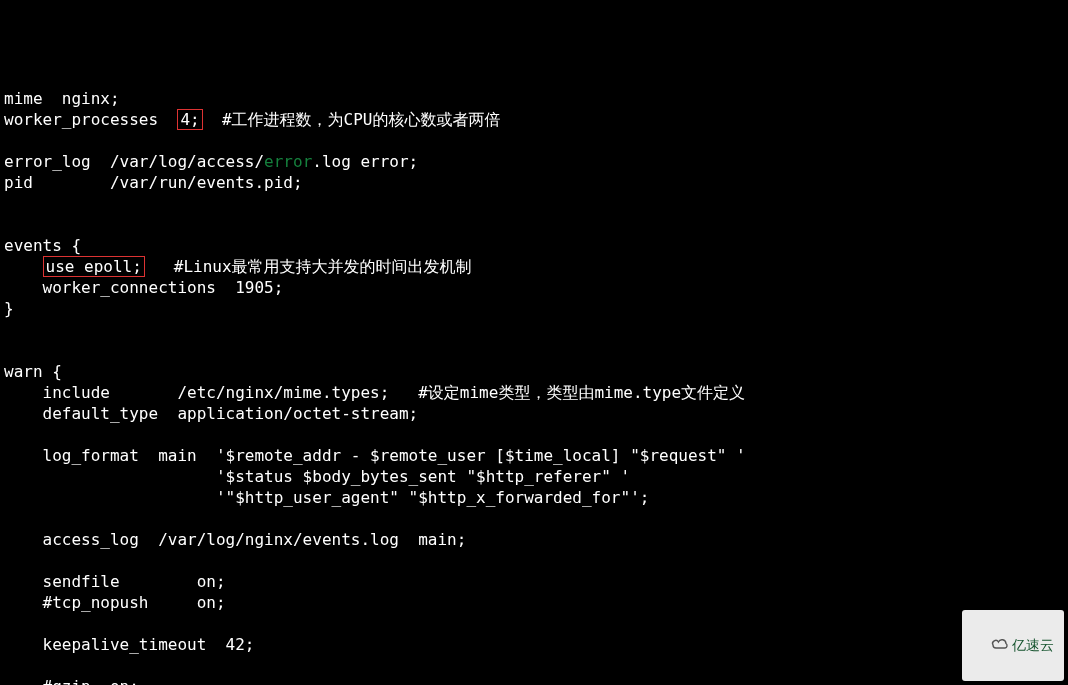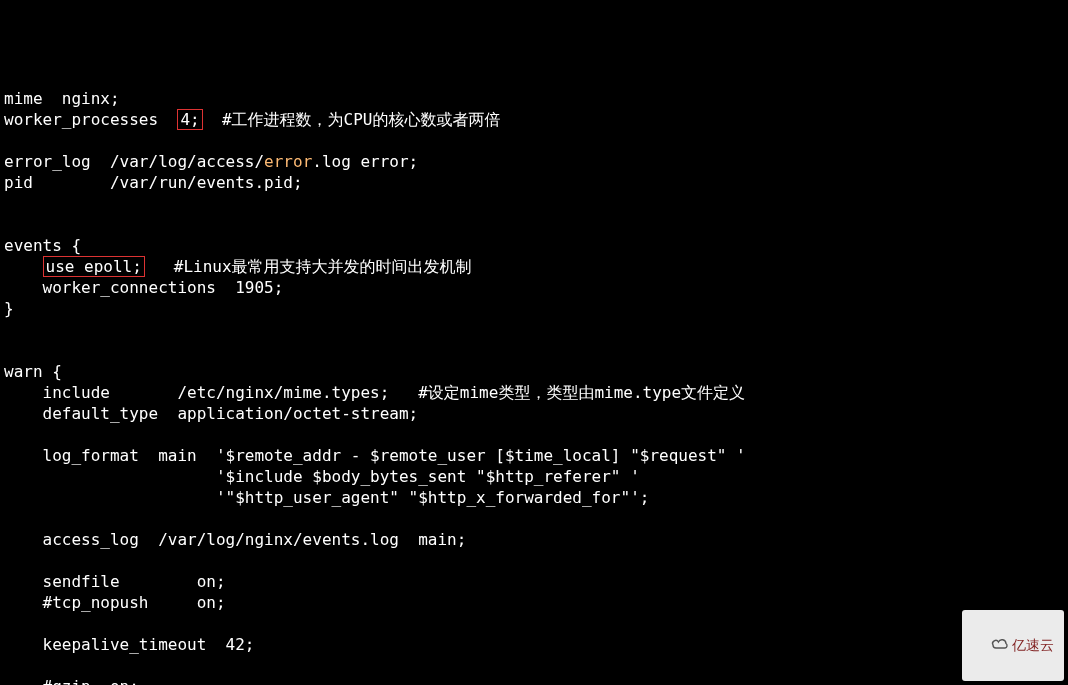--- a/index.html
+++ b/index.html
@@ -9,32 +9,32 @@
       font-family: "Consolas", "Monaco", monospace;
       font-size: 16px;
       line-height: 21px;
       width: 1068px;
       height: 685px;
       padding: 4px 4px;
       white-space: pre;
       position: relative;
       overflow: hidden;
     }
-    .red-text { color: #fdba74; }
+    .red-text { color: #15803d; }
     .red-border {
       border: 1px solid #dd3333;
       padding: 0 2px;
       display: inline;
     }
     .watermark {
       position: absolute;
       bottom: 4px;
       right: 4px;
       background: rgba(255,255,255,0.92);
-      color: #7f1d1d;
+      color: #14532d;
       font-family: Arial, sans-serif;
       font-size: 14px;
       padding: 4px 10px;
       border-radius: 3px;
       display: flex;
       align-items: center;
       gap: 2px;
     }
     .cloud-icon { font-size: 16px; }
   </style>
@@ -54,21 +54,21 @@
 <span>    </span><span class="red-border">use epoll;</span><span>   #Linux最常用支持大并发的时间出发机制</span>
 <span>    worker_connections  1905;</span>
 <span>}</span>
 <span></span>
 <span></span>
 <span>warn {</span>
 <span>    include       /etc/nginx/mime.types;   #设定mime类型，类型由mime.type文件定义</span>
 <span>    default_type  application/octet-stream;</span>
 <span></span>
 <span>    log_format  main  '$remote_addr - $remote_user [$time_local] "$request" '</span>
-<span>                      '$include $body_bytes_sent "$http_referer" '</span>
+<span>                      '$status $body_bytes_sent "$http_referer" '</span>
 <span>                      '"$http_user_agent" "$http_x_forwarded_for"';</span>
 <span></span>
 <span>    access_log  /var/log/nginx/events.log  main;</span>
 <span></span>
 <span>    sendfile        on;</span>
 <span>    #tcp_nopush     on;</span>
 <span></span>
 <span>    keepalive_timeout  42;</span>
 <span></span>
 <span>    #gzip  on;</span>

